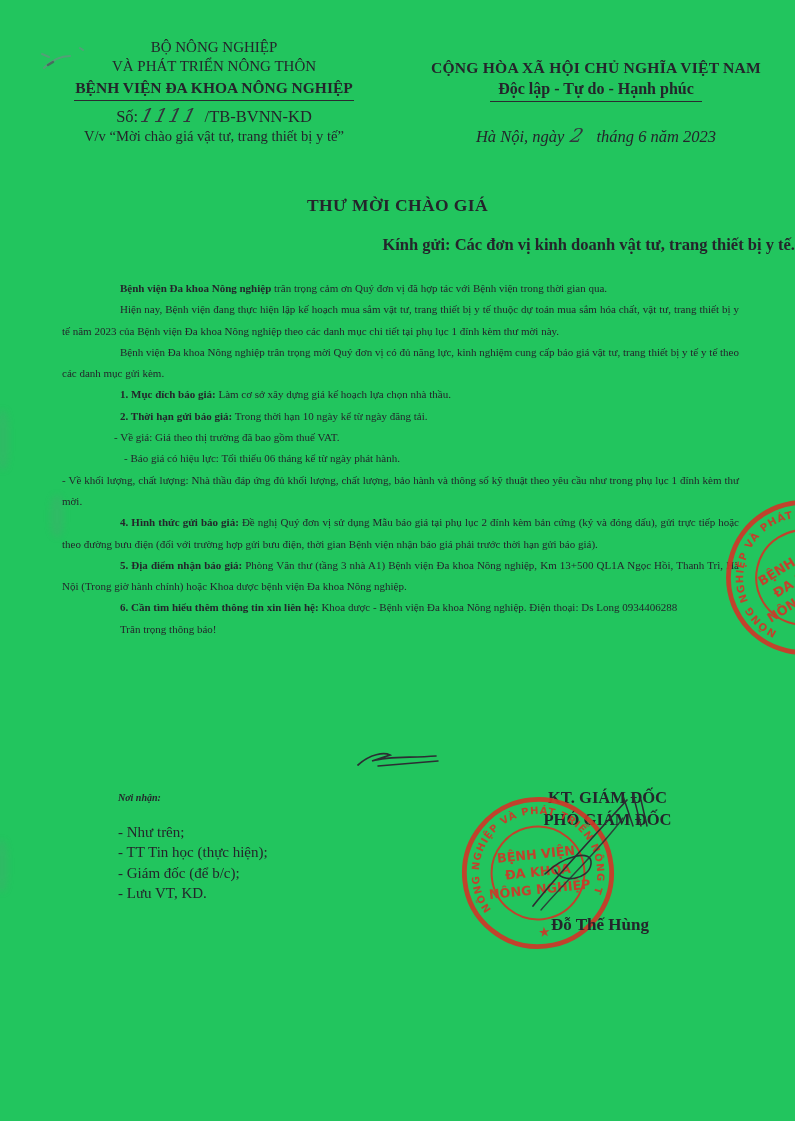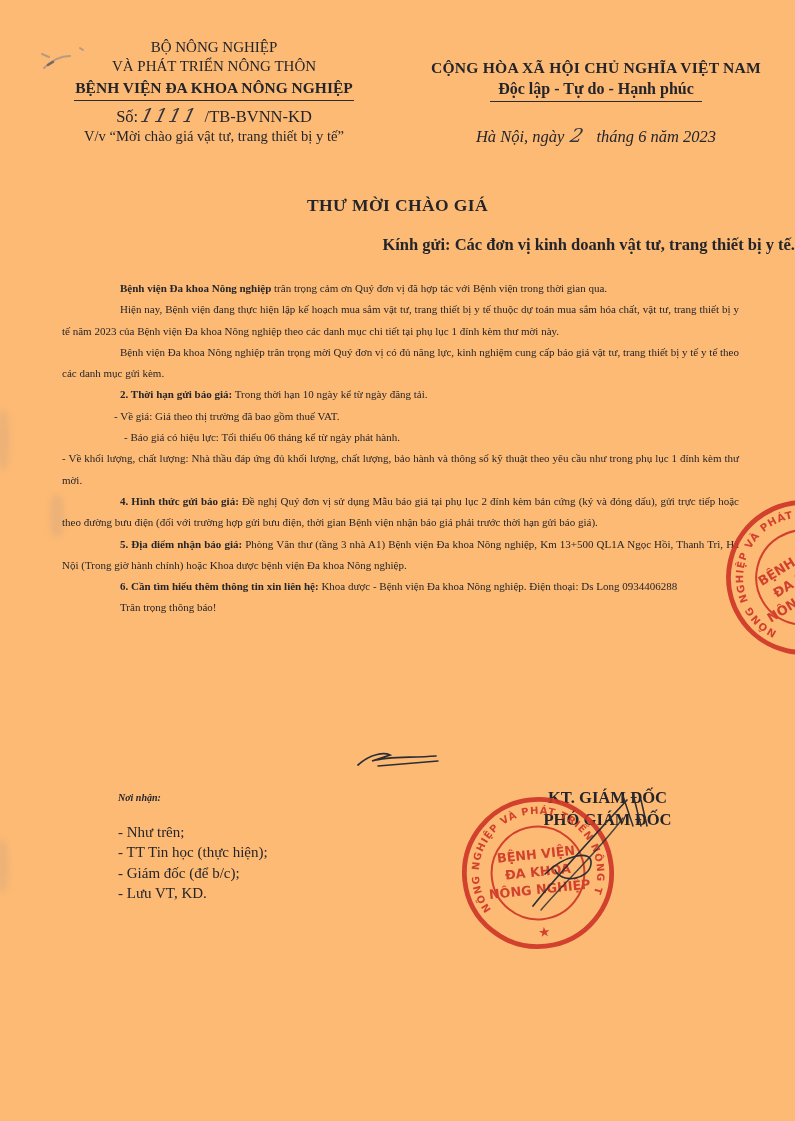--- a/index.html
+++ b/index.html
@@ -1,18 +1,18 @@
 <!DOCTYPE html>
 <html><head>
 <meta charset="utf-8">
 <style>
   html,body{margin:0;padding:0;background:#e8e8e6;}
   .page{
     position:relative; width:795px; height:1121px; margin:0 auto;
-    background:#fdba74; overflow:hidden;
+    background:#22c55e; overflow:hidden;
     font-family:"Liberation Serif","DejaVu Serif",serif;
     color:#24252b;
   }
   
   .hdr-left{position:absolute; top:38px; left:36px; width:356px; text-align:center; line-height:19px;}
   .hdr-left .hl{font-size:15px;}
   .hdr-left .org{display:inline-block; font-size:15.5px; font-weight:bold; margin-top:2px;
                  border-bottom:1.6px solid #2a2b31; padding:0 1px 2.5px;}
   .so-line{margin-top:5px; font-size:16.5px;}
   .hand{display:inline-block; font-family:"DejaVu Serif",serif; font-style:italic;
@@ -91,20 +91,21 @@
     </div>
   </div>
 
   <div class="title">THƯ MỜI CHÀO GIÁ</div>
   <div class="salutation">Kính gửi: Các đơn vị kinh doanh vật tư, trang thiết bị y tế.</div>
 
   <div class="body">
     <p class="ind"><b>Bệnh viện Đa khoa Nông nghiệp</b><span> trân trọng cảm ơn Quý đơn vị đã hợp tác với Bệnh viện trong thời gian qua.</span></p>
     <p class="ind"><span>Hiện nay, Bệnh viện đang thực hiện lập kế hoạch mua sắm vật tư, trang thiết bị y tế thuộc dự toán mua sắm hóa chất, vật tư, trang thiết bị y tế năm 2023 của Bệnh viện Đa khoa Nông nghiệp theo các danh mục chi tiết tại phụ lục 1 đính kèm thư mời này.</span></p>
     <p class="ind"><span>Bệnh viện Đa khoa Nông nghiệp trân trọng mời Quý đơn vị có đủ năng lực, kinh nghiệm cung cấp báo giá vật tư, trang thiết bị y tế y tế theo các danh mục gửi kèm.</span></p>
+    <p class="ind"><b>1. Mục đích báo giá:</b><span> Làm cơ sở xây dựng giá kế hoạch lựa chọn nhà thầu.</span></p>
     <p class="ind"><b>2. Thời hạn gửi báo giá:</b><span> Trong thời hạn 10 ngày kể từ ngày đăng tải.</span></p>
     <p class="dash1"><span>- Về giá: Giá theo thị trường đã bao gồm thuế VAT.</span></p>
     <p class="dash2"><span>- Báo giá có hiệu lực: Tối thiểu 06 tháng kể từ ngày phát hành.</span></p>
     <p><span>- Về khối lượng, chất lượng: Nhà thầu đáp ứng đủ khối lượng, chất lượng, bảo hành và thông số kỹ thuật theo yêu cầu như trong phụ lục 1 đính kèm thư mời.</span></p>
     <p class="ind"><b>4. Hình thức gửi báo giá:</b><span> Đề nghị Quý đơn vị sử dụng Mẫu báo giá tại phụ lục 2 đính kèm bản cứng (ký và đóng dấu), gửi trực tiếp hoặc theo đường bưu điện (đối với trường hợp gửi bưu điện, thời gian Bệnh viện nhận báo giá phải trước thời hạn gửi báo giá).</span></p>
     <p class="ind"><b>5. Địa điểm nhận báo giá:</b><span> Phòng Văn thư (tầng 3 nhà A1) Bệnh viện Đa khoa Nông nghiệp, Km 13+500 QL1A Ngọc Hồi, Thanh Trì, Hà Nội (Trong giờ hành chính) hoặc Khoa dược bệnh viện Đa khoa Nông nghiệp.</span></p>
     <p class="ind"><b>6. Cần tìm hiểu thêm thông tin xin liên hệ:</b><span> Khoa dược - Bệnh viện Đa khoa Nông nghiệp. Điện thoại: Ds Long 0934406288</span></p>
     <p class="closing"><span>Trân trọng thông báo!</span></p>
   </div>
 
@@ -152,14 +153,15 @@
     <text x="100" y="126" text-anchor="middle" font-size="16" fill="#cf3728">NÔNG NGHIỆP</text>
   </svg>
 
   <svg class="sig-svg" viewBox="0 0 160 150">
     <path d="M 28 128 C 50 100 85 62 122 22" fill="none" stroke="#2c2d33" stroke-width="1.7" stroke-linecap="round"></path>
     <path d="M 36 132 C 60 104 96 70 118 40" fill="none" stroke="#2c2d33" stroke-width="1.4" stroke-linecap="round" opacity=".85"></path>
     <path d="M 40 96 C 58 78 88 70 86 86 C 84 102 56 106 50 92" fill="none" stroke="#2c2d33" stroke-width="1.6" stroke-linecap="round"></path>
     <path d="M 118 18 l 10 30 M 128 16 l 8 32 M 136 22 l 6 26" fill="none" stroke="#2c2d33" stroke-width="1.5" stroke-linecap="round"></path>
   </svg>
 
+  <div class="sign-name">Đỗ Thế Hùng</div>
 
 </div>
 
 </body></html>

